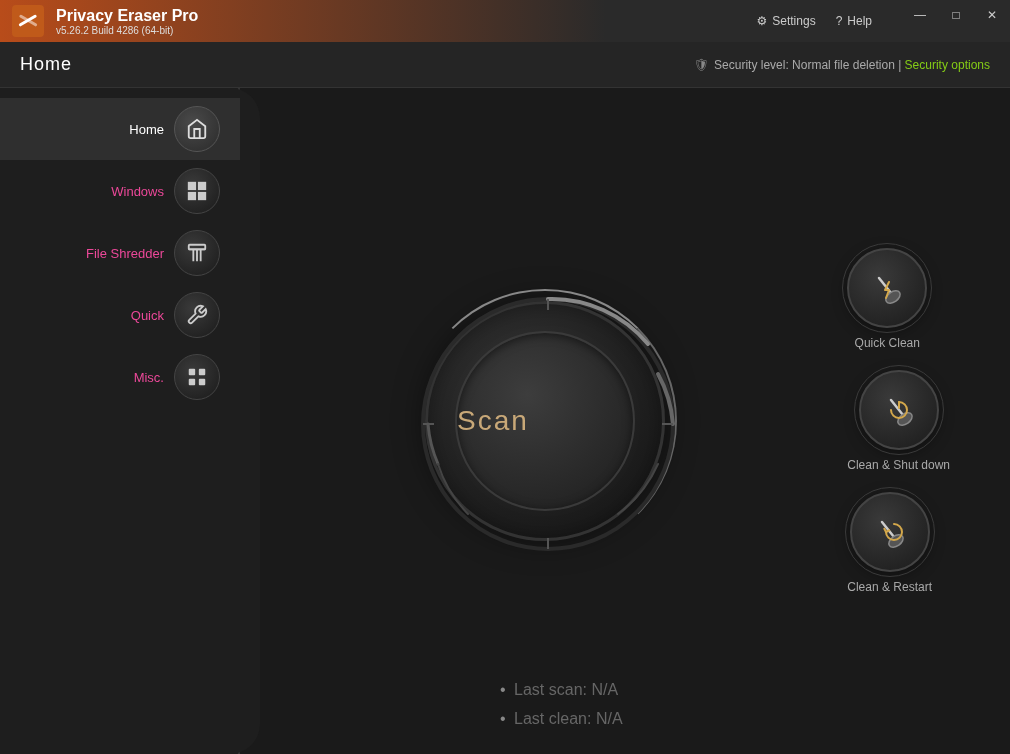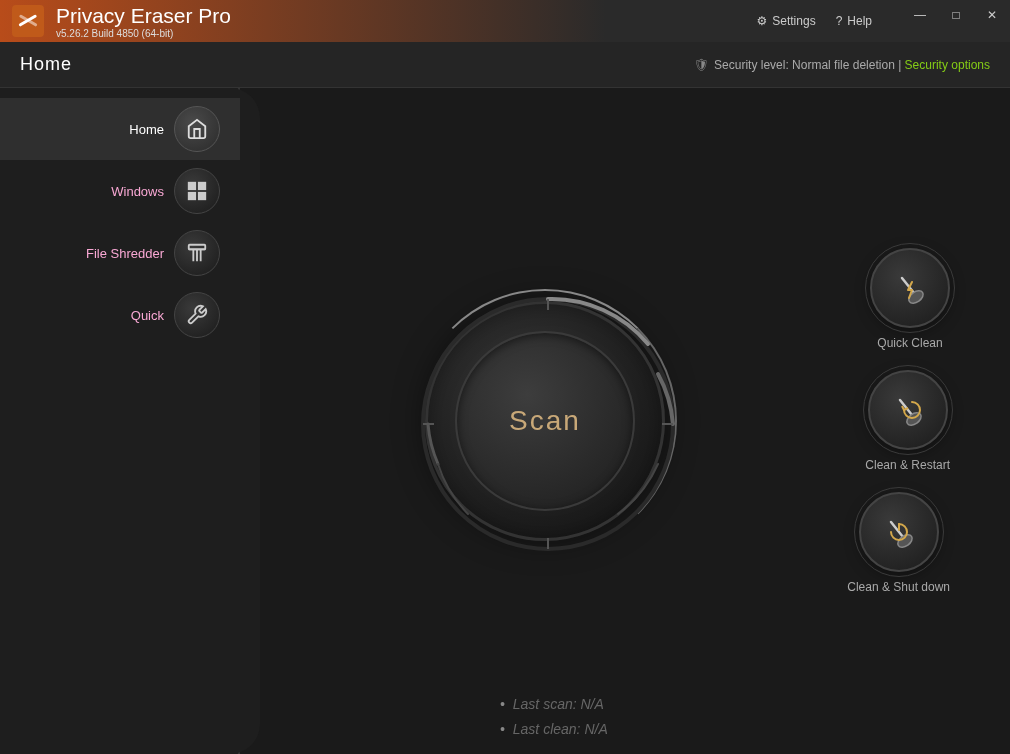--- a/index.html
+++ b/index.html
@@ -29,22 +29,22 @@
       display: flex;
       align-items: center;
       justify-content: center;
     }
     .app-title-area {
       display: flex;
       flex-direction: column;
     }
     .app-title {
       color: #fff;
-      font-size: 21px;
-      font-weight: normal;
+      font-size: 16px;
+      font-weight: bold;
     }
     .app-version {
       color: #ddd;
       font-size: 10px;
     }
     .window-controls {
       position: absolute;
       right: 0;
       top: 0;
       display: flex;
@@ -154,21 +154,21 @@
       display: flex;
       align-items: center;
       padding: 8px 20px;
       cursor: pointer;
       position: relative;
       z-index: 2;
       min-height: 62px;
     }
     .sidebar-item.active { background: rgba(255,255,255,0.08); }
     .sidebar-item-label {
-      color: #f9a8d4;
+      color: #ec4899;
       font-size: 13px;
       margin-right: 10px;
       text-align: right;
       flex: 1;
     }
     .sidebar-item.active .sidebar-item-label { color: #fff; }
     .sidebar-icon-circle {
       width: 46px;
       height: 46px;
       border-radius: 50%;
@@ -233,41 +233,40 @@
     }
 
     .scan-inner {
       width: 180px;
       height: 180px;
       border-radius: 50%;
       background: radial-gradient(circle at 40% 35%, #3d3d3d, #1c1c1c);
       border: 2px solid #3a3a3a;
       display: flex;
       align-items: center;
-      justify-content: center;
       cursor: pointer;
       box-shadow: inset 0 2px 10px rgba(0,0,0,0.5);
     }
     .scan-text {
       font-size: 28px;
       color: #c8a878;
       font-weight: 300;
       letter-spacing: 2px;
     }
 
     
     .right-actions {
       position: absolute;
       right: 60px;
       top: 50%;
       transform: translateY(-50%);
       display: flex;
       flex-direction: column;
       gap: 20px;
-      align-items: flex-end;
+      align-items: flex-start;
     }
 
     .action-btn-wrap {
       display: flex;
       flex-direction: column;
       align-items: center;
       gap: 8px;
     }
 
     .action-circle {
@@ -295,26 +294,25 @@
     }
     .action-label {
       color: #aaa;
       font-size: 12px;
       text-align: center;
     }
 
     
     .bottom-status {
       position: absolute;
-      bottom: 12px;
+      bottom: 20px;
       left: 260px;
-      font-size: 14px;
+      font-size: 16px;
       color: #666;
       line-height: 1.8;
-      font-style: italic;
     }
     .status-dot {
       color: #888;
       margin-right: 4px;
     }
 
     
     .scan-svg {
       position: absolute;
       width: 260px;
@@ -329,21 +327,21 @@
 <div class="titlebar">
   <div class="app-logo">
     <svg width="32" height="32" viewBox="0 0 32 32">
       <rect width="32" height="32" rx="4" fill="#c05a1a"></rect>
       <rect x="6" y="14" width="20" height="3" rx="1.5" fill="white" transform="rotate(-30 16 16)"></rect>
       <rect x="6" y="14" width="20" height="3" rx="1.5" fill="rgba(255,255,255,0.5)" transform="rotate(30 16 16)"></rect>
     </svg>
   </div>
   <div class="app-title-area">
     <span class="app-title">Privacy Eraser Pro</span>
-    <span class="app-version">v5.26.2 Build 4850 (64-bit)</span>
+    <span class="app-version">v5.26.2 Build 4286 (64-bit)</span>
   </div>
   <div class="topbar">
     <div class="topbar-btn">
       <span>⚙</span>
       <span>Settings</span>
     </div>
     <div class="topbar-btn">
       <span>?</span>
       <span>Help</span>
     </div>
@@ -408,20 +406,31 @@
 
     <div class="sidebar-item">
       <span class="sidebar-item-label">Quick</span>
       <div class="sidebar-icon-circle">
         <svg width="22" height="22" viewBox="0 0 24 24" fill="none" stroke="#ccc" stroke-width="2">
           <path d="M14.7 6.3a1 1 0 0 0 0 1.4l1.6 1.6a1 1 0 0 0 1.4 0l3.77-3.77a6 6 0 0 1-7.94 7.94l-6.91 6.91a2.12 2.12 0 0 1-3-3l6.91-6.91a6 6 0 0 1 7.94-7.94l-3.76 3.76z"></path>
         </svg>
       </div>
     </div>
 
+    <div class="sidebar-item">
+      <span class="sidebar-item-label">Misc.</span>
+      <div class="sidebar-icon-circle">
+        <svg width="22" height="22" viewBox="0 0 24 24" fill="#ccc">
+          <rect x="3" y="3" width="7" height="7" rx="1"></rect>
+          <rect x="14" y="3" width="7" height="7" rx="1"></rect>
+          <rect x="3" y="14" width="7" height="7" rx="1"></rect>
+          <rect x="14" y="14" width="7" height="7" rx="1"></rect>
+        </svg>
+      </div>
+    </div>
   </div>
 
   <div class="main-content">
 
     <div class="scan-section">
       <div class="scan-outer">
 
         <svg class="scan-svg" viewBox="0 0 260 260">
 
           <circle cx="130" cy="130" r="125" fill="none" stroke="#2a2a2a" stroke-width="4"></circle>
@@ -452,47 +461,47 @@
         <div class="action-circle">
           <svg width="36" height="36" viewBox="0 0 36 36">
 
             <line x1="10" y1="8" x2="26" y2="28" stroke="#ccc" stroke-width="2.5" stroke-linecap="round"></line>
             <ellipse cx="24" cy="27" rx="8" ry="5" fill="#555" stroke="#888" stroke-width="1.5" transform="rotate(-35 24 27)"></ellipse>
 
             <path d="M20 12 L16 20 L20 20 L17 28" stroke="#d4a84b" stroke-width="2" fill="none" stroke-linecap="round" stroke-linejoin="round"></path>
           </svg>
         </div>
         <span class="action-label">Quick Clean</span>
+      </div>
+
+      <div class="action-btn-wrap">
+        <div class="action-circle">
+          <svg width="36" height="36" viewBox="0 0 36 36">
+            <line x1="10" y1="8" x2="26" y2="28" stroke="#ccc" stroke-width="2.5" stroke-linecap="round"></line>
+            <ellipse cx="24" cy="27" rx="8" ry="5" fill="#555" stroke="#888" stroke-width="1.5" transform="rotate(-35 24 27)"></ellipse>
+
+            <path d="M18 10 A8 8 0 1 1 10 18" stroke="#d4a84b" stroke-width="2" fill="none" stroke-linecap="round"></path>
+            <line x1="18" y1="10" x2="18" y2="16" stroke="#d4a84b" stroke-width="2" stroke-linecap="round"></line>
+          </svg>
+        </div>
+        <span class="action-label">Clean &amp; Shut down</span>
       </div>
 
       <div class="action-btn-wrap">
         <div class="action-circle">
           <svg width="36" height="36" viewBox="0 0 36 36">
             <line x1="10" y1="8" x2="26" y2="28" stroke="#ccc" stroke-width="2.5" stroke-linecap="round"></line>
             <ellipse cx="24" cy="27" rx="8" ry="5" fill="#555" stroke="#888" stroke-width="1.5" transform="rotate(-35 24 27)"></ellipse>
             <path d="M22 10 A8 8 0 1 1 14 18" stroke="#d4a84b" stroke-width="2" fill="none" stroke-linecap="round"></path>
             <polyline points="12,14 14,18 18,16" stroke="#d4a84b" stroke-width="2" fill="none" stroke-linejoin="round"></polyline>
           </svg>
         </div>
         <span class="action-label">Clean &amp; Restart</span>
       </div>
 
-      <div class="action-btn-wrap">
-        <div class="action-circle">
-          <svg width="36" height="36" viewBox="0 0 36 36">
-            <line x1="10" y1="8" x2="26" y2="28" stroke="#ccc" stroke-width="2.5" stroke-linecap="round"></line>
-            <ellipse cx="24" cy="27" rx="8" ry="5" fill="#555" stroke="#888" stroke-width="1.5" transform="rotate(-35 24 27)"></ellipse>
-
-            <path d="M18 10 A8 8 0 1 1 10 18" stroke="#d4a84b" stroke-width="2" fill="none" stroke-linecap="round"></path>
-            <line x1="18" y1="10" x2="18" y2="16" stroke="#d4a84b" stroke-width="2" stroke-linecap="round"></line>
-          </svg>
-        </div>
-        <span class="action-label">Clean &amp; Shut down</span>
-      </div>
-
     </div>
 
     <div class="bottom-status">
       <div>
         <span class="status-dot">•</span>
         <span>Last scan:  N/A</span>
       </div>
       <div>
         <span class="status-dot">•</span>
         <span>Last clean:  N/A</span>

